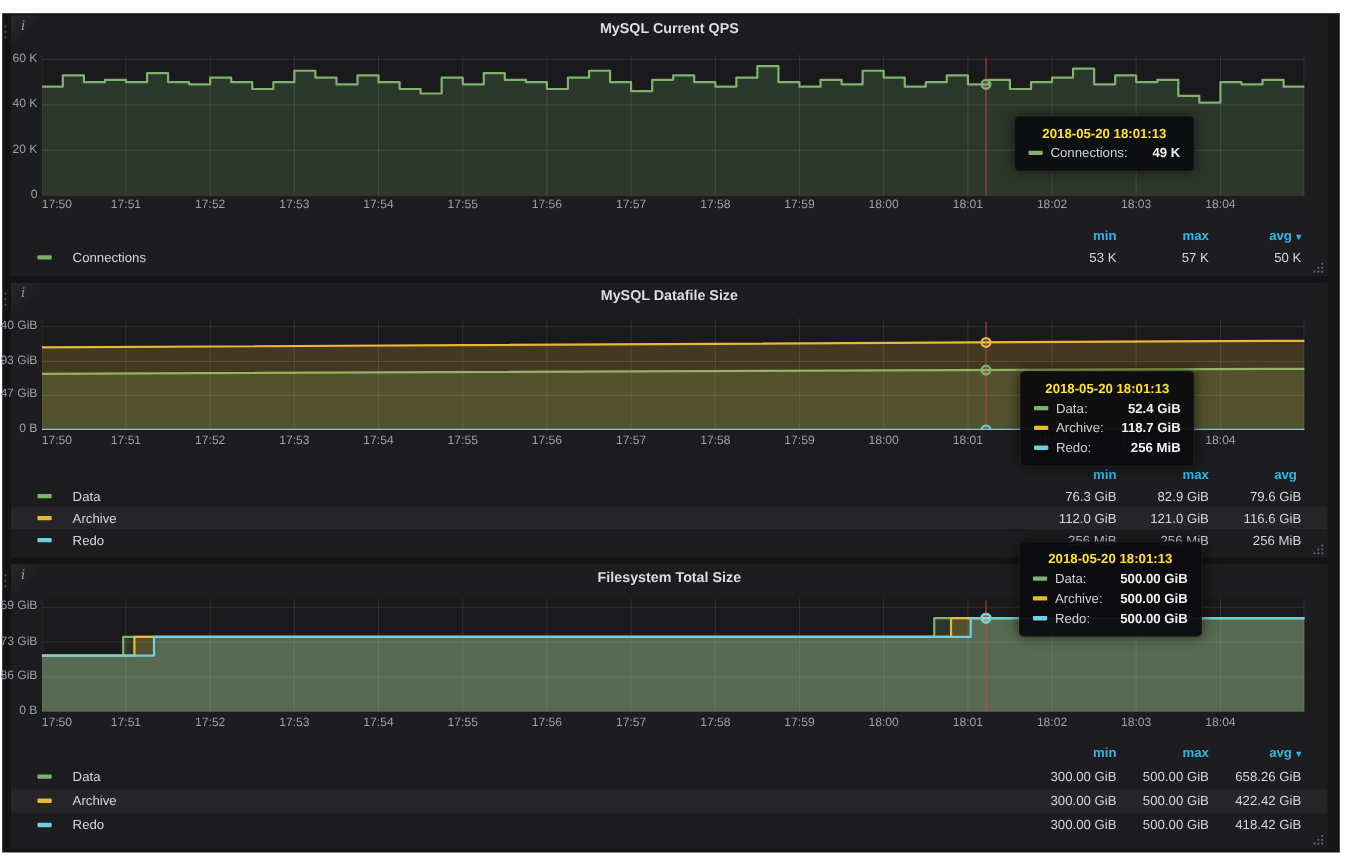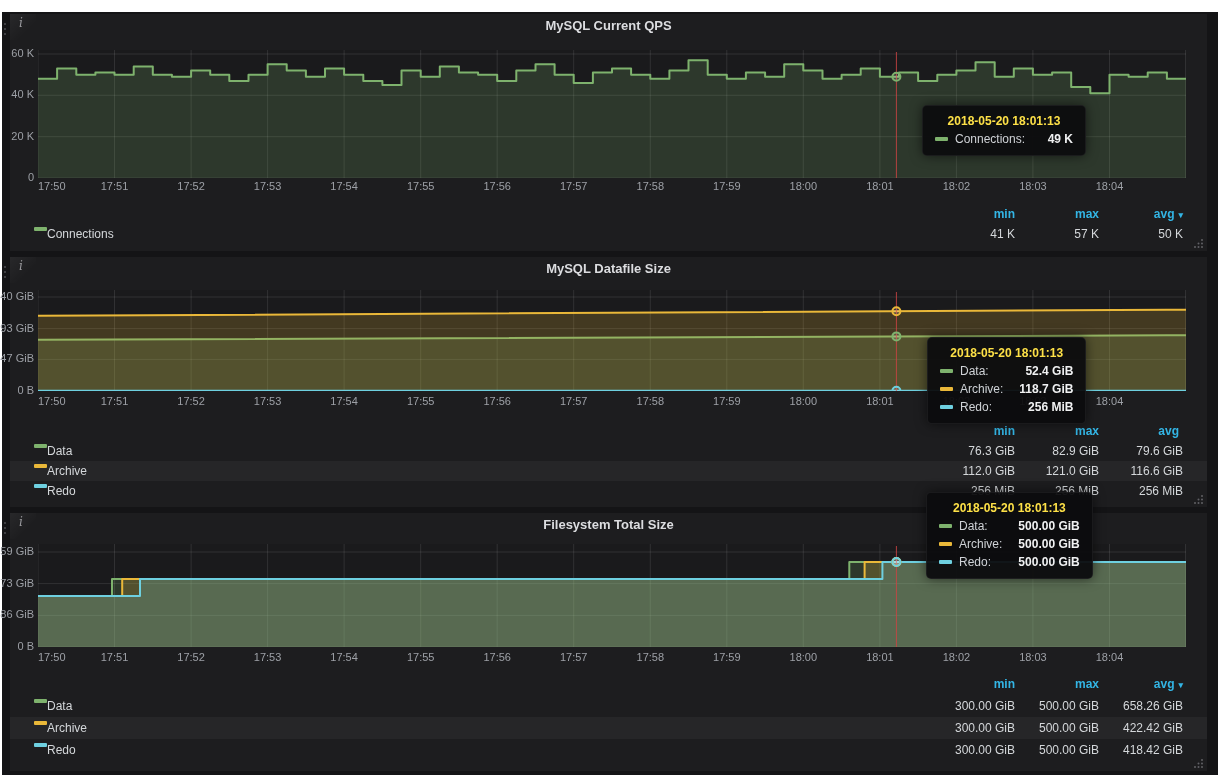--- a/index.html
+++ b/index.html
@@ -14,21 +14,21 @@
   .grid{stroke:rgba(255,255,255,0.10);stroke-width:1;}
   .ylabels{position:absolute;left:0;width:24px;}
   .ytick{position:absolute;right:0;font-size:11px;color:#9da0a6;white-space:nowrap;text-align:right;}
   .xlabels{position:absolute;left:28px;width:1148px;height:16px;}
   .xtick{position:absolute;top:2px;font-size:11px;color:#9da0a6;white-space:nowrap;transform:translateX(-50%);}
   .xtick.first{transform:none;}
   .legend{position:absolute;left:0;right:0;}
   .lrow{display:flex;align-items:center;height:20px;padding:0 24px;font-size:12px;color:#d4d7da;}
   .p3row .lrow{height:22px;}
   .lrow.striped{background:rgba(255,255,255,0.045);}
-  .lname{display:flex;gap:0;cursor:pointer;}
+  .lname{display:flex;align-items:center;gap:19px;cursor:pointer;}
   .cells{margin-left:auto;display:flex;}
   .cell{width:84px;text-align:right;}
   .lrow.hdr .cell{color:#33b5e5;font-weight:700;cursor:pointer;}
   .caret{color:#33b5e5;font-size:9px;margin-left:4px;}
   .dash{width:13px;height:4px;border-radius:1px;display:inline-block;background:#888;}
   .tooltip{position:absolute;background:rgba(12,12,14,0.95);border:1px solid rgba(255,255,255,0.06);border-radius:5px;padding:8px 12px 9px 12px;z-index:20;box-shadow:0 0 12px rgba(0,0,0,0.55);}
   .tt-title{font-size:12px;font-weight:700;color:#fde047;text-align:center;margin-bottom:4px;white-space:nowrap;}
   .tt-row{display:flex;align-items:center;margin-top:4px;font-size:12px;color:#cfd2d6;white-space:nowrap;}
   .tt-row .dash{margin-right:7px;flex:none;}
   .tt-val{margin-left:auto;padding-left:16px;font-weight:700;color:#f0f1f2;}
@@ -119,21 +119,21 @@
           <span class="cell">max</span>
           <span class="cell"><span>avg</span><span class="caret">▾</span></span>
         </span>
       </div>
       <div class="lrow">
         <span class="lname">
           <i class="dash" style="background: rgb(126, 178, 109);"></i>
           <span>Connections</span>
         </span>
         <span class="cells">
-          <span class="cell">41 K</span>
+          <span class="cell">53 K</span>
           <span class="cell">57 K</span>
           <span class="cell">50 K</span>
         </span>
       </div>
     </div>
     <svg class="resize-handle" width="11" height="11">
       <g fill="#606065">
           <circle cx="9" cy="2" r="1"></circle>
           <circle cx="5.5" cy="5.5" r="1"></circle>
           <circle cx="9" cy="5.5" r="1"></circle>

